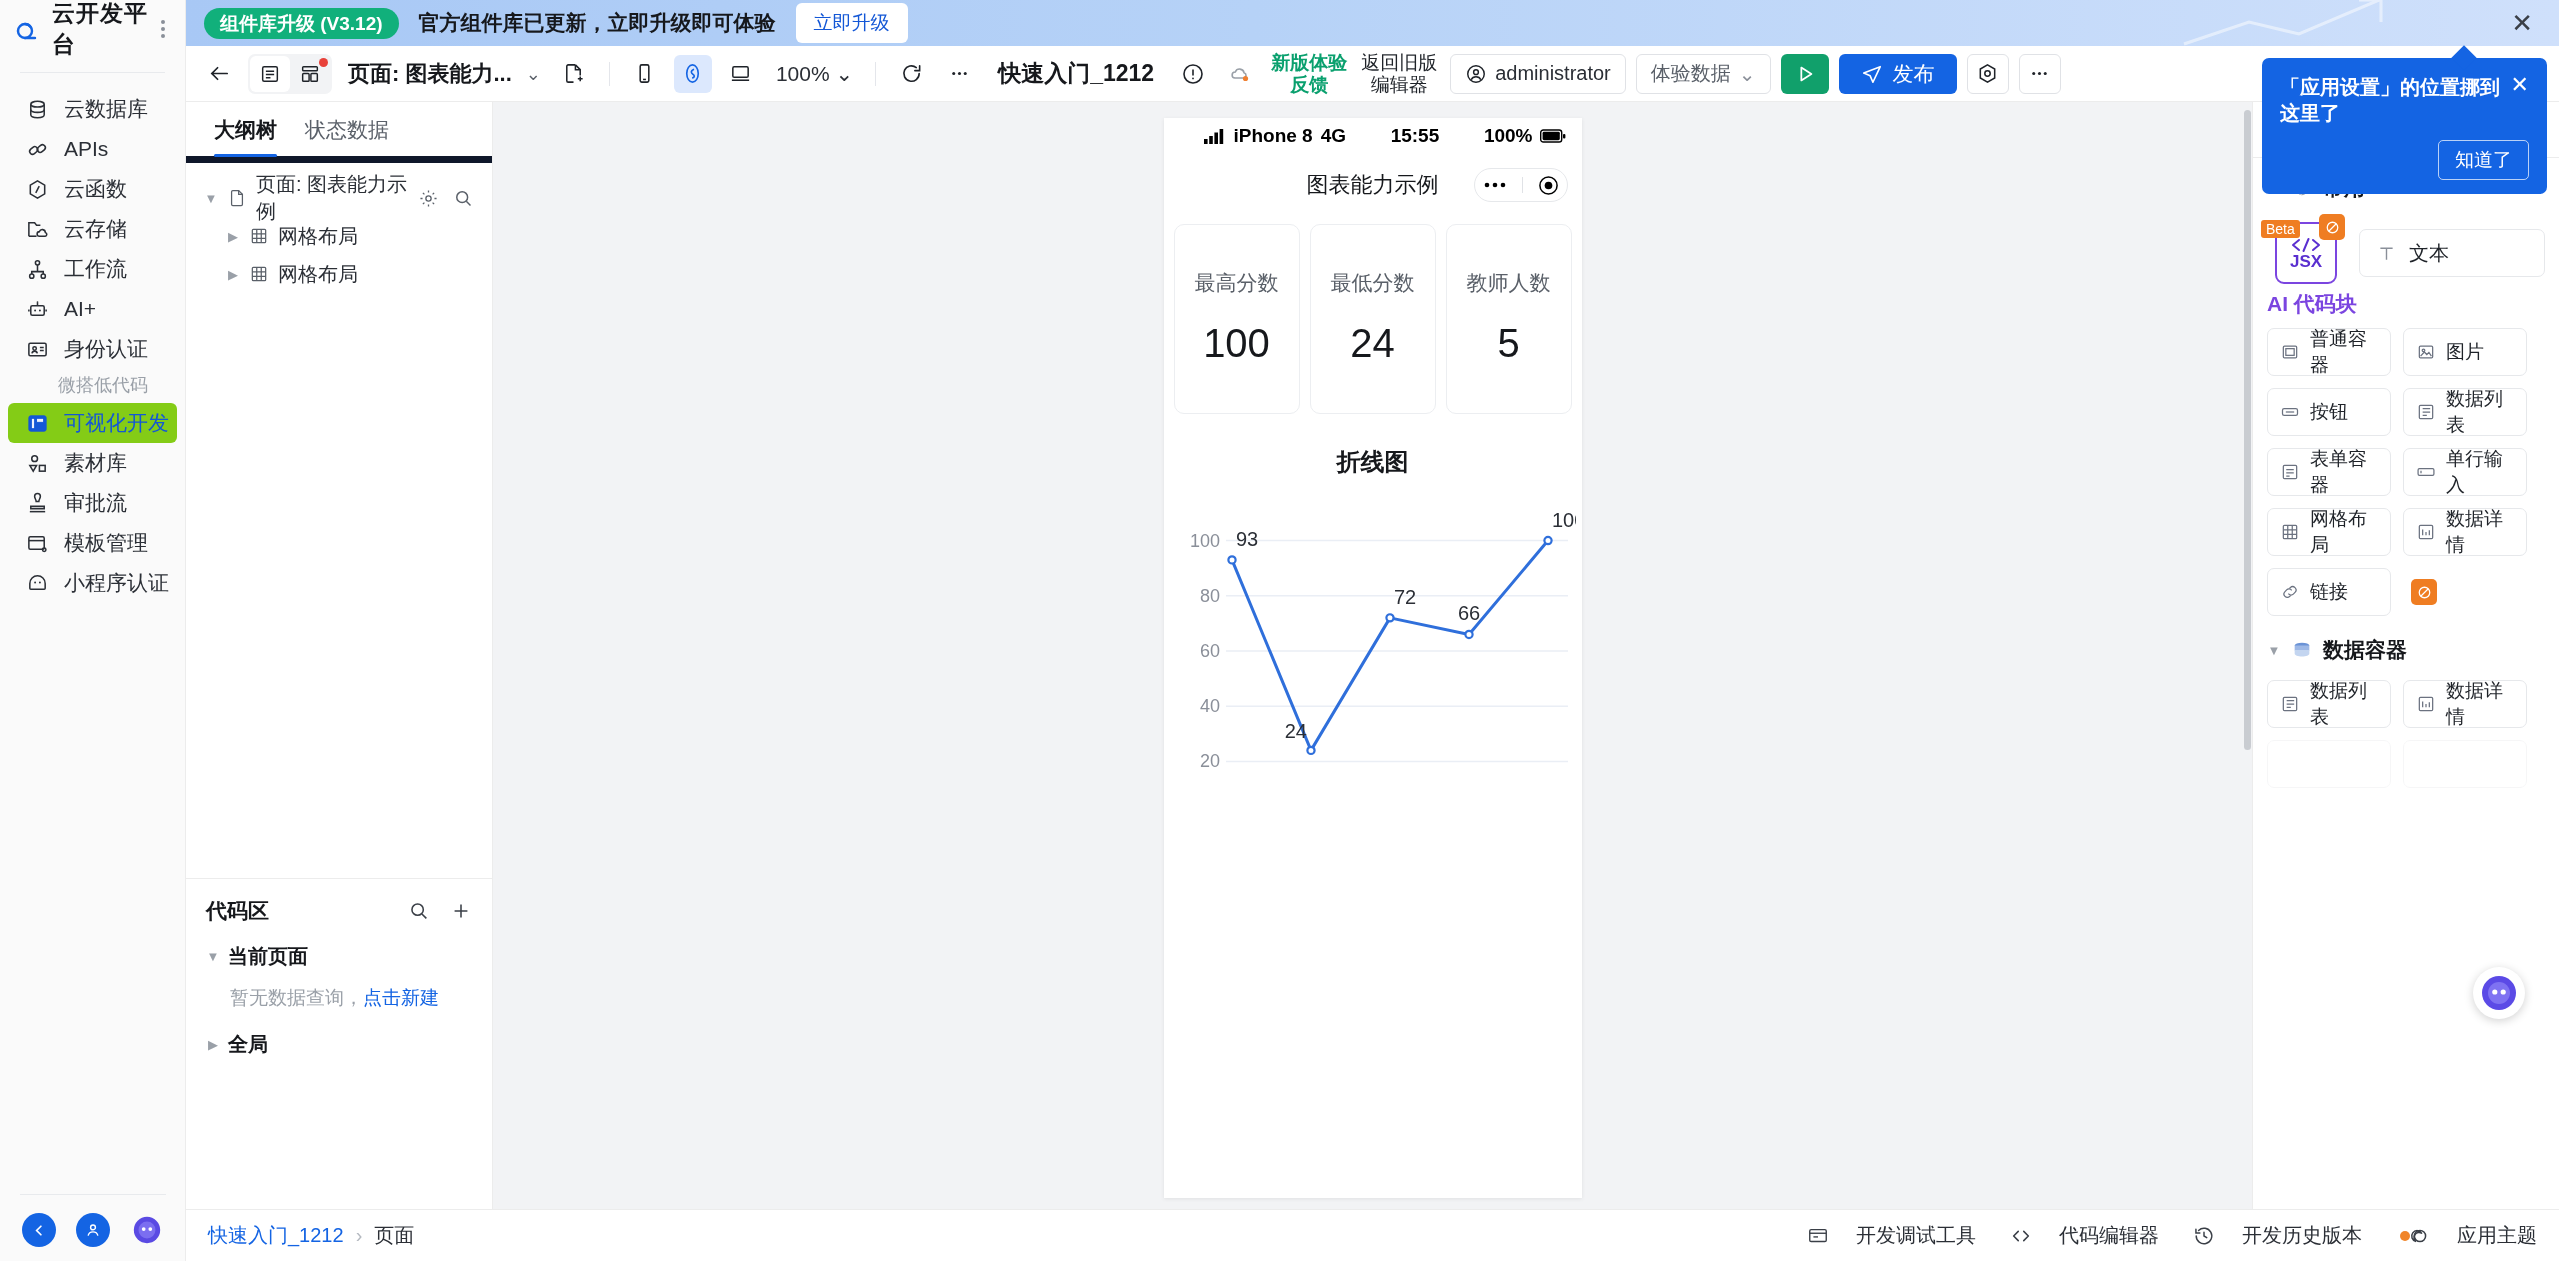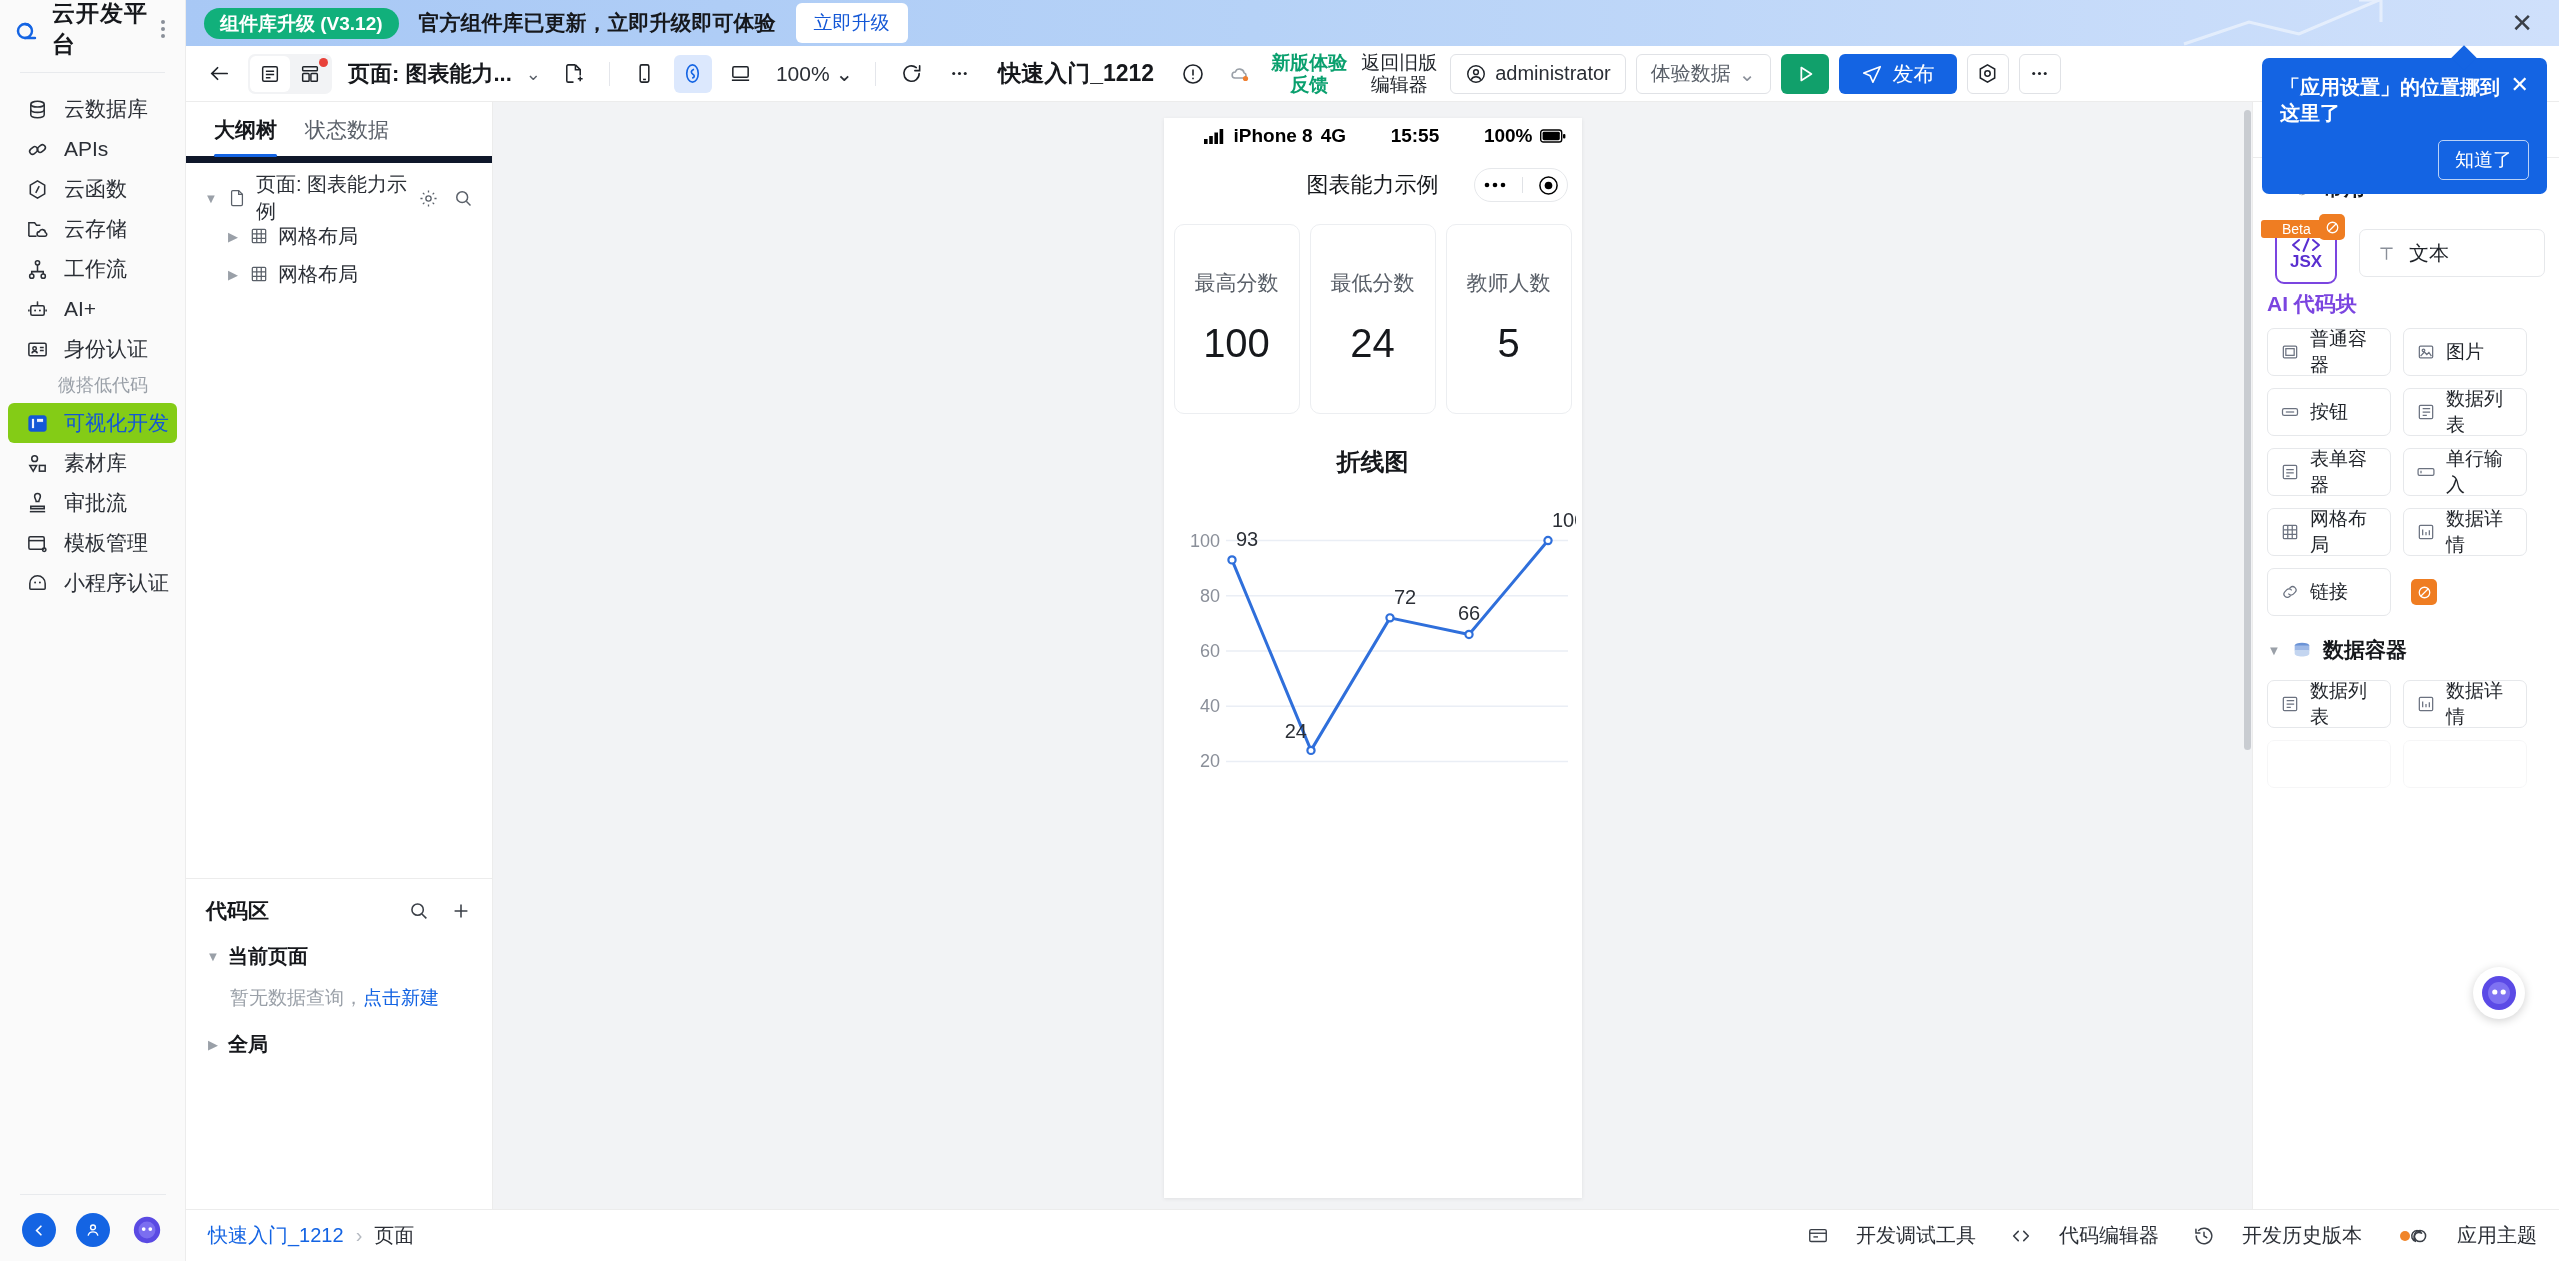--- a/index.html
+++ b/index.html
@@ -157,21 +157,21 @@
   .grouphead .tri { color:#9aa0a8; }
   .compgrid { display:flex; flex-wrap:wrap; gap:12px; padding:6px 14px 4px 14px;}
   .compcell { width:124px; height:48px; border:1px solid #e6e8eb; border-radius:7px;
      display:flex; align-items:center; gap:10px; padding:0 12px; font-size:19px;
      color:#1f2329; cursor:pointer; background:#fff; position:relative;}
   .jsxcell { width:62px; height:62px; border:2px solid #7b45e0; border-radius:9px;
      display:flex; flex-direction:column; align-items:center; justify-content:center;
      position:relative; cursor:pointer;}
   .jsxcell .jsxtxt { font-size:17px; font-weight:700; color:#5a2fd0; line-height:1;}
   .beta { position:absolute; left:-16px; top:-4px; background:#ef7d22; color:#fff;
-     font-size:14px; border-radius:3px; padding:2px 21px; line-height:1; }
+     font-size:14px; border-radius:3px; padding:2px 5px; line-height:1; }
   .noeye { position:absolute; right:-10px; top:-10px; width:26px; height:26px;
      background:#ef7d22; border-radius:5px; display:flex; align-items:center;
      justify-content:center; color:#fff; font-size:16px;}
   .aicode-label { font-size:21px; font-weight:700; color:#7b45e0; padding:6px 14px 4px 14px;}
   .jsxrow { display:flex; align-items:center; gap:22px; padding:10px 14px 0 22px;}
   .textcell { flex:1; height:48px; border:1px solid #e6e8eb; border-radius:7px;
      display:flex; align-items:center; gap:12px; padding:0 16px; font-size:20px; cursor:pointer;}
 
   
   .popover { position:absolute; background:#1464e3; color:#fff; border-radius:7px;

